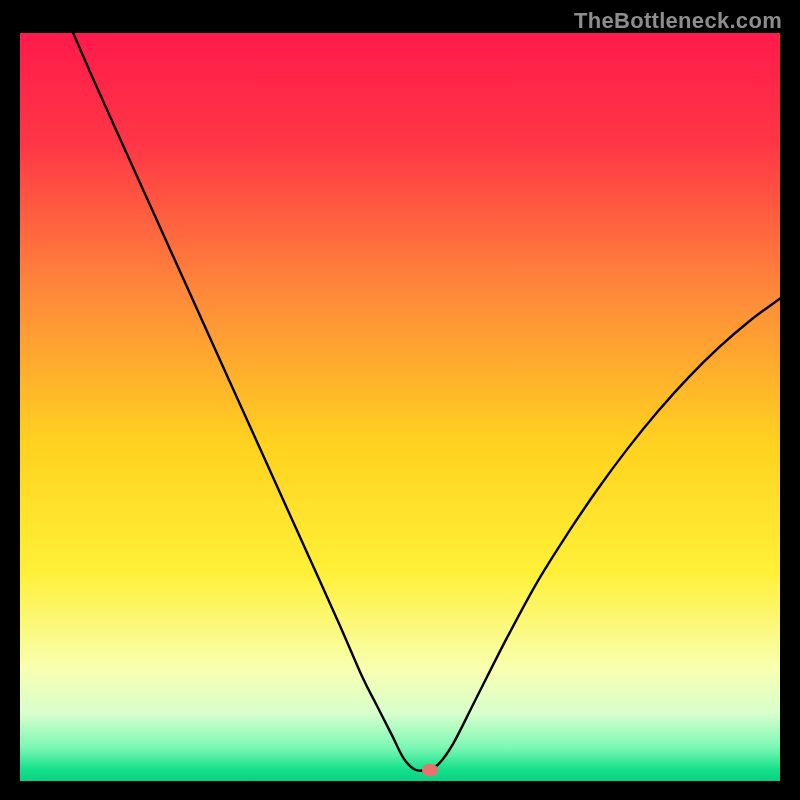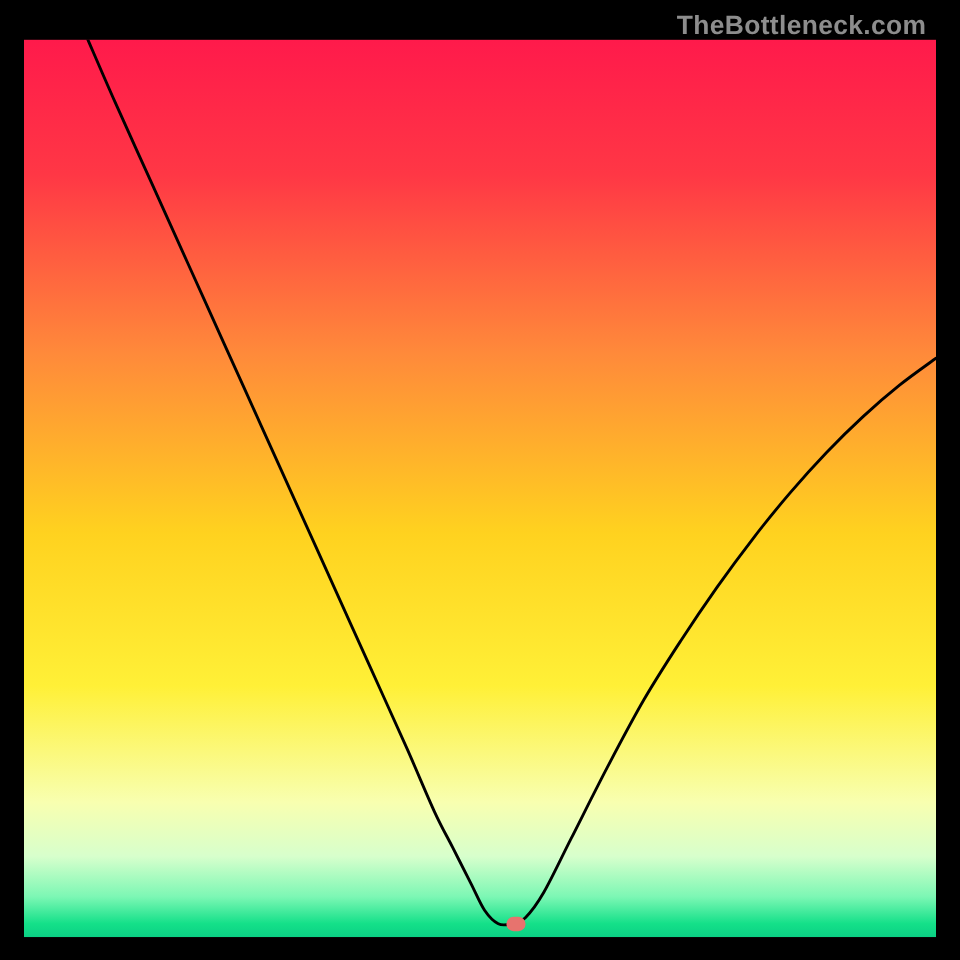--- a/index.html
+++ b/index.html
@@ -22,21 +22,21 @@
   .plot-area {
     position: absolute;
     left: 0;
     top: 0;
     width: 760px;
     height: 748px;
   }
   .watermark {
     position: absolute;
     top: 8px;
-    right: 28px;
+    right: 18px;
     font-size: 22px;
     font-weight: 600;
     color: #8d8d8d;
     letter-spacing: 0.3px;
   }
   .marker {
     position: absolute;
     width: 16px;
     height: 12px;
     background: #e7736e;

